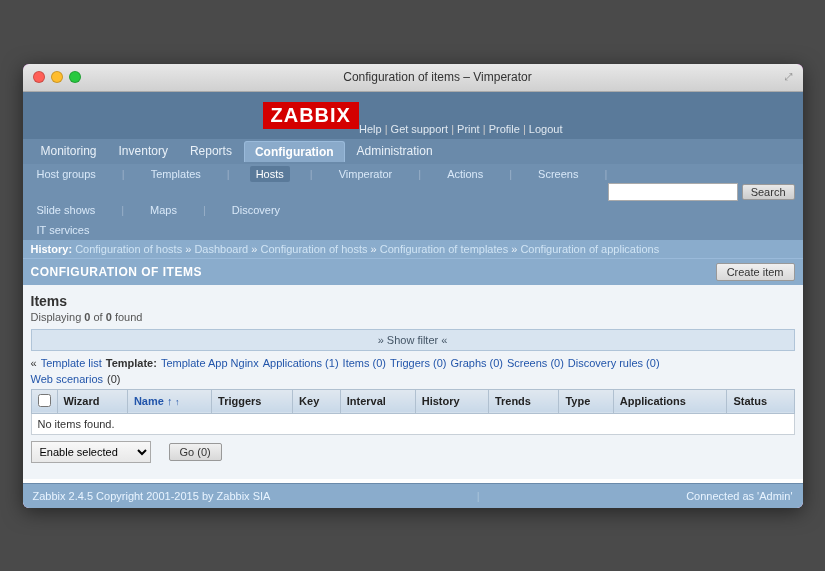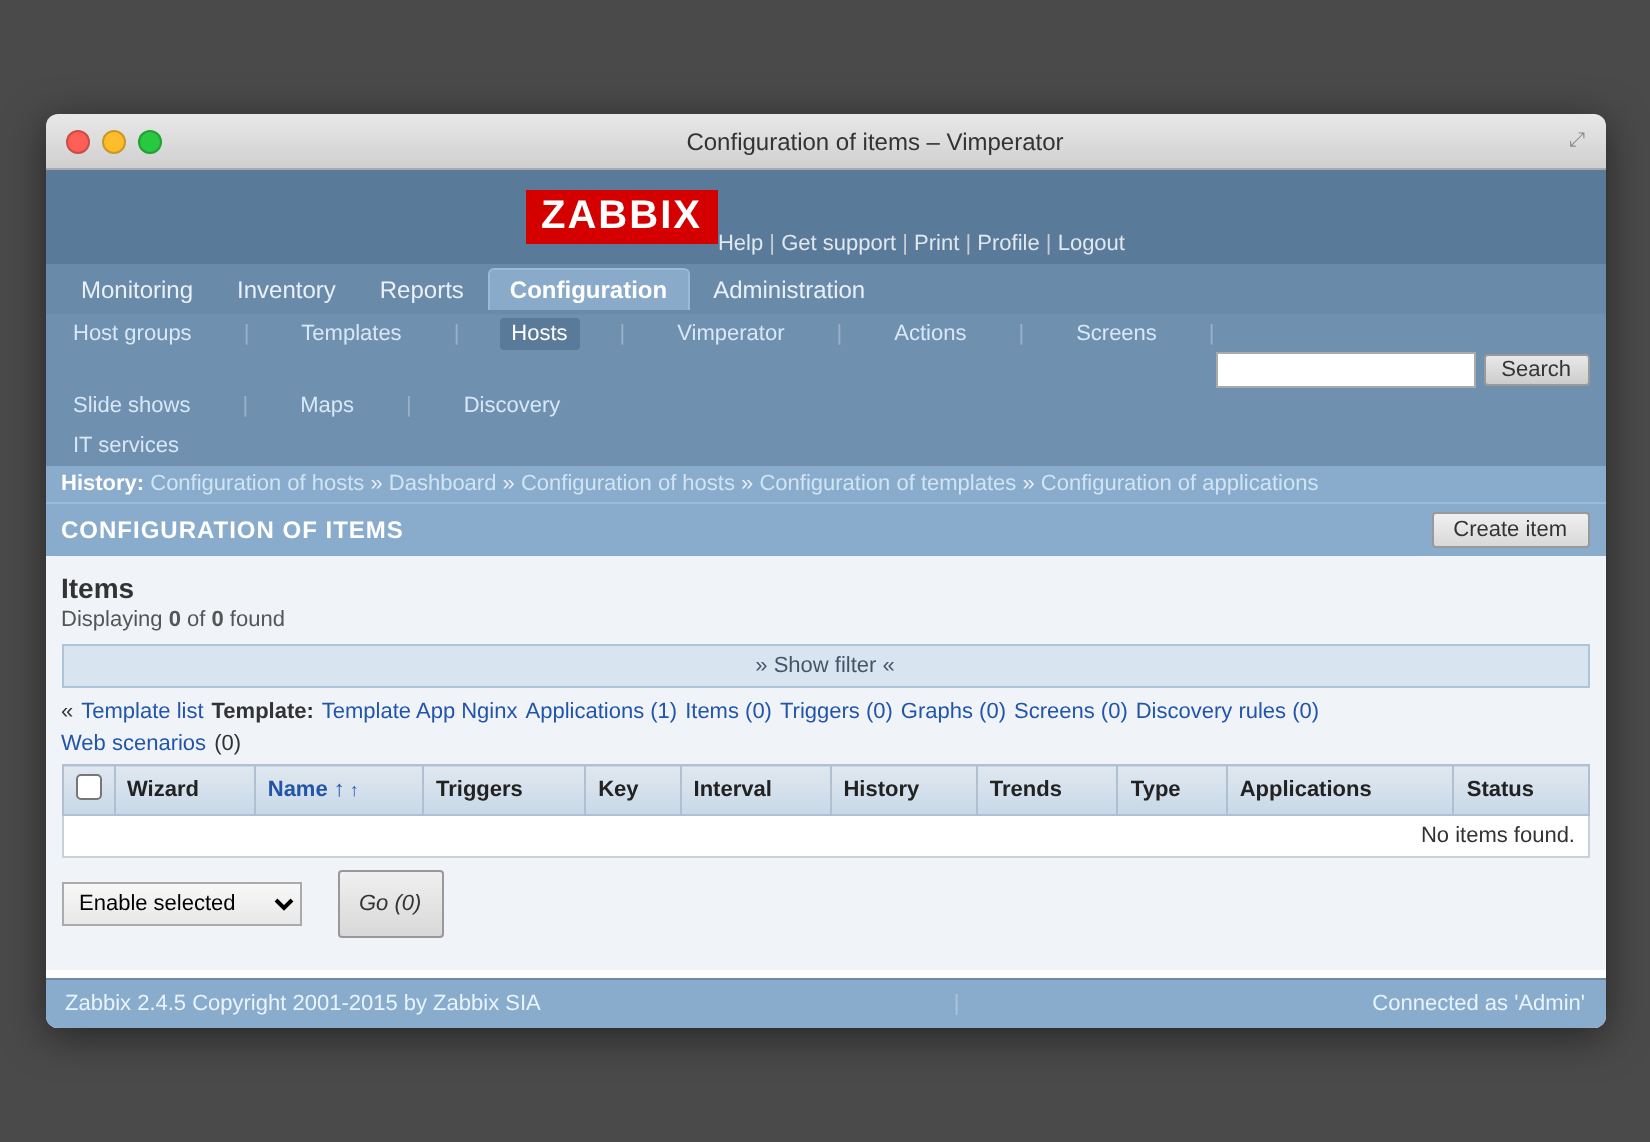--- a/index.html
+++ b/index.html
@@ -261,21 +261,21 @@
     .items-table th.sortable a:after {
       content: ' ↑';
       font-size: 9px;
     }
     .items-table td {
       border: 1px solid #c8d0d8;
       padding: 4px 6px;
       color: #333;
     }
     .no-items {
-      text-align: right;
+      text-align: left;
       color: #666;
       font-style: normal;
     }
     .checkbox-col { width: 20px; text-align: center; }
     
     .bottom-actions {
       display: flex;
       align-items: center;
       gap: 18px;
       margin-bottom: 8px;
@@ -289,22 +289,21 @@
       min-width: 120px;
     }
     .go-btn {
       background: linear-gradient(to bottom, #f0f0f0, #d8d8d8);
       border: 1px solid #999;
       padding: 2px 10px;
       font-size: 11px;
       cursor: pointer;
       color: #333;
       border-radius: 2px;
-      height: 34px;
-      font-style: italic;
+      height: 18px;
     }
     
     .footer {
       background: #8aaccc;
       display: flex;
       align-items: center;
       justify-content: space-between;
       padding: 6px 10px;
       font-size: 11px;
       color: #e8f4ff;

